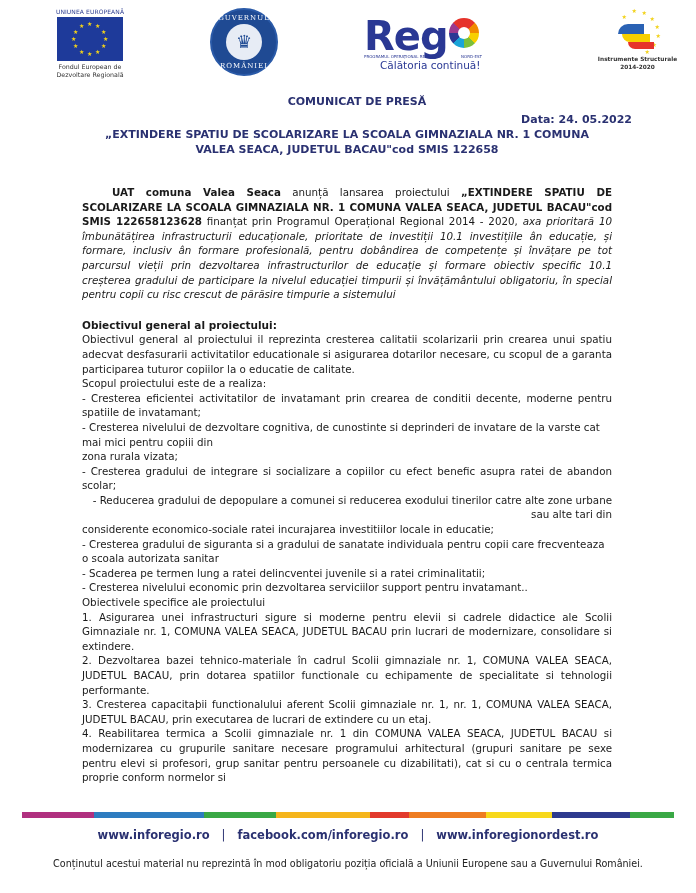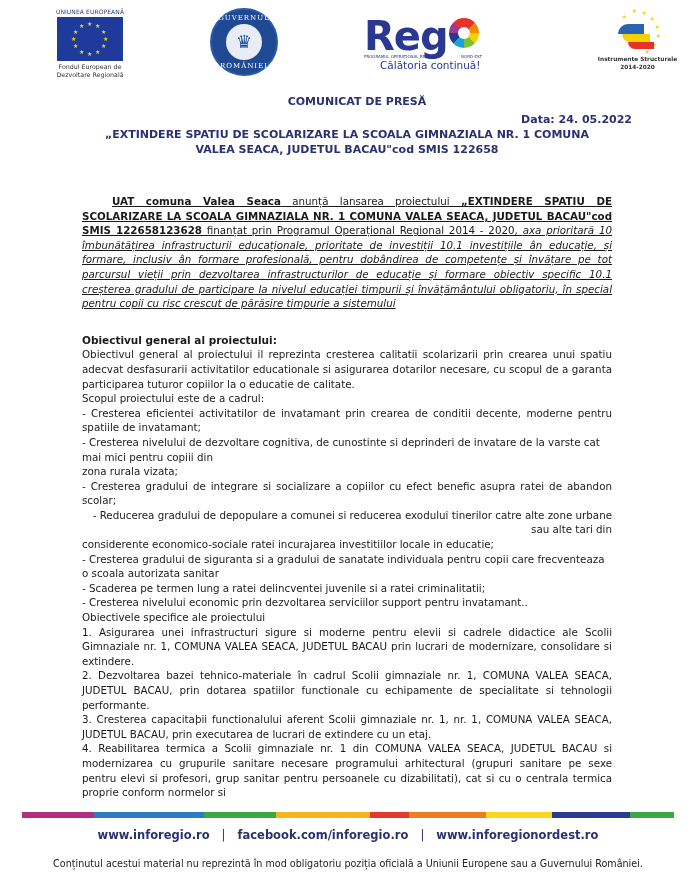--- a/index.html
+++ b/index.html
@@ -38,21 +38,21 @@
     .is-emblem .a3 { left: 16px; top: 34px; width: 26px; height: 7px; background: #e6332a; border-radius: 0 0 0 12px; }
     .is-emblem .st { position: absolute; color: #f2d21a; font-size: 6px; line-height: 6px; }
     .is-text { font-size: 5.8px; color: #333; line-height: 7.5px; font-weight: bold; }
 
     .content { position: absolute; left: 82px; top: 94px; width: 530px; }
     .press-title { text-align: center; font-weight: bold; color: #2a3171; font-size: 11px; margin-left: 20px; height: 16px; line-height: 16px; }
     .press-date { text-align: right; font-weight: bold; color: #2a3171; font-size: 11px; height: 14px; line-height: 14px; margin-top: 3px; margin-right: -20px; }
     .project-title { text-align: center; font-weight: bold; color: #2a3171; font-size: 11px; line-height: 15px; margin-top: 0; }
 
     .p { font-size: 10.3px; line-height: 14.6px; text-align: justify; }
-    .intro { margin-top: 37px; text-decoration: underline; }
+    .intro { margin-top: 28px; }
     .intro .indent { display: inline-block; width: 30px; }
     .b { font-weight: bold; }
     .i { font-style: italic; }
 
     .section-head { font-weight: bold; font-size: 10.5px; line-height: 14.6px; margin-top: 14px; }
     .line { font-size: 10.3px; line-height: 14.6px; text-align: justify; }
 
     .stripe { position: absolute; left: 22px; top: 812px; width: 652px; height: 6px; display: flex; }
     .stripe div { height: 6px; }
 
@@ -125,23 +125,23 @@
 </div>
 
 <div class="content">
   <div class="press-title">COMUNICAT DE PRESĂ</div>
   <div class="press-date">Data: 24. 05.2022</div>
   <div class="project-title">„EXTINDERE SPATIU DE SCOLARIZARE LA SCOALA GIMNAZIALA NR. 1 COMUNA</div>
   <div class="project-title">VALEA SEACA, JUDETUL BACAU"cod SMIS 122658</div>
 
   <div class="p intro"><span class="indent"></span><span class="b">UAT comuna Valea Seaca</span><span> anunță lansarea proiectului  </span><span class="b">„EXTINDERE SPATIU DE SCOLARIZARE LA SCOALA GIMNAZIALA NR. 1 COMUNA VALEA SEACA, JUDETUL BACAU"cod SMIS 122658123628</span><span> finanțat prin Programul Operațional Regional 2014 - 2020, </span><span class="i">axa prioritară 10 îmbunătățirea infrastructurii educaționale, prioritate de investiții 10.1 investițiile ân educație, și formare, inclusiv ân formare profesională, pentru dobândirea de competențe și învățare pe tot parcursul vieții prin dezvoltarea infrastructurilor de educație și formare obiectiv specific 10.1 creșterea gradului de participare la nivelul educației timpurii și învățământului obligatoriu, în special pentru copii cu risc crescut de părăsire timpurie a sistemului</span></div>
 
-  <div class="section-head" style="margin-top:22px">Obiectivul general al proiectului:</div>
+  <div class="section-head" style="margin-top:16px">Obiectivul general al proiectului:</div>
   <div class="line">Obiectivul general al proiectului il reprezinta cresterea calitatii scolarizarii prin crearea unui spatiu adecvat desfasurarii activitatilor educationale si asigurarea dotarilor necesare, cu scopul de a garanta participarea tuturor copiilor la o educatie de calitate.</div>
-  <div class="line">Scopul proiectului este de a cadrul:</div>
+  <div class="line">Scopul proiectului este de a realiza:</div>
   <div class="line">- Cresterea eficientei activitatilor de invatamant prin crearea de conditii decente, moderne pentru spatiile de invatamant;</div>
   <div class="line" style="text-align:left">- Cresterea nivelului de dezvoltare cognitiva, de cunostinte si deprinderi de invatare de la varste cat mai mici pentru copiii din</div>
   <div class="line">zona rurala vizata;</div>
   <div class="line">- Cresterea gradului de integrare si socializare a copiilor cu efect benefic asupra ratei de abandon scolar;</div>
   <div class="line" style="text-align:right">- Reducerea gradului de depopulare a comunei si reducerea exodului tinerilor catre alte zone urbane sau alte tari din</div>
   <div class="line">considerente economico-sociale ratei incurajarea investitiilor locale in educatie;</div>
   <div class="line" style="text-align:left">- Cresterea gradului de siguranta si a gradului de sanatate individuala pentru copii care frecventeaza o scoala autorizata sanitar</div>
   <div class="line">- Scaderea pe termen lung a ratei delincventei juvenile si a ratei criminalitatii;</div>
   <div class="line">- Cresterea nivelului economic prin dezvoltarea serviciilor support pentru invatamant..</div>
 

